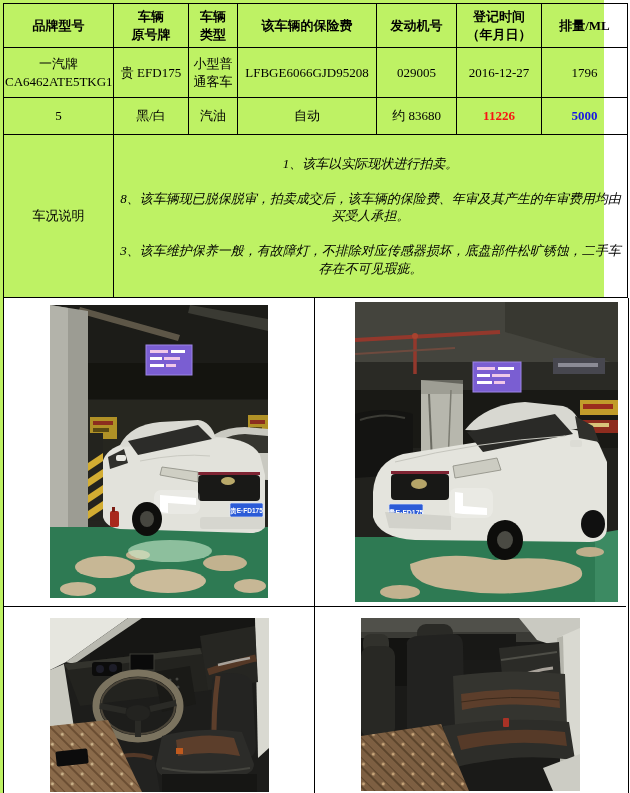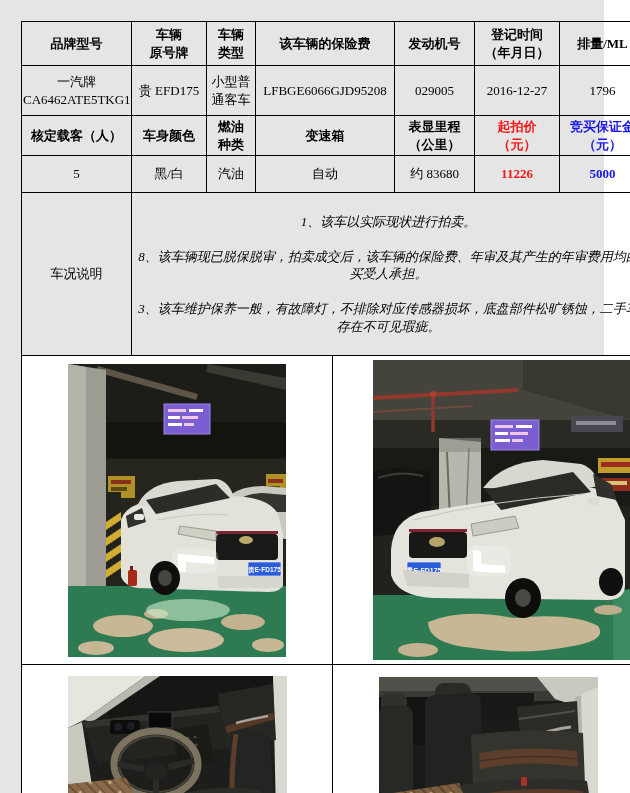--- a/index.html
+++ b/index.html
@@ -1,18 +1,18 @@
 <!DOCTYPE html>
 <html><head>
 <meta charset="utf-8">
 <style>
   html,body{margin:0;padding:0;background:#ffffff;}
   .page{
-    width:604px;height:793px;background:#e5e5e5;box-sizing:border-box;
-    padding:21px;font-family:"Liberation Serif","DejaVu Serif",serif;color:#000;
+    width:604px;height:793px;background:#bef264;box-sizing:border-box;
+    padding:3px;font-family:"Liberation Serif","DejaVu Serif",serif;color:#000;
   }
   table.specs{border-collapse:collapse;table-layout:fixed;width:624px;}
   table.specs td{
     border:1px solid #000;text-align:center;vertical-align:middle;
     padding:2px 1px;font-size:13px;line-height:1.35;white-space:pre-line;
     overflow:hidden;
   }
   td.hdr{font-weight:bold;}
   .red{color:#f81414;font-weight:bold;}
   .blue{color:#1717e6;}
@@ -66,33 +66,20 @@
       <td>一汽牌
 CA6462ATE5TKG1</td>
       <td>贵 EFD175</td>
       <td>小型普
 通客车</td>
       <td>LFBGE6066GJD95208</td>
       <td>029005</td>
       <td>2016-12-27</td>
       <td>1796</td>
     </tr>
-    <tr style="height:40px">
-      <td class="hdr">核定载客（人）</td>
-      <td class="hdr">车身颜色</td>
-      <td class="hdr">燃油
-种类</td>
-      <td class="hdr">变速箱</td>
-      <td class="hdr">表显里程
-（公里）</td>
-      <td class="hdr red">起拍价
-（元）</td>
-      <td class="hdr blue">竞买保证金
-（元）</td>
-    </tr>
     <tr style="height:37px">
       <td>5</td>
       <td>黑/白</td>
       <td>汽油</td>
       <td>自动</td>
       <td>约 83680</td>
       <td class="red">11226</td>
       <td class="blue-b">5000</td>
     </tr>
     <tr style="height:100px">

